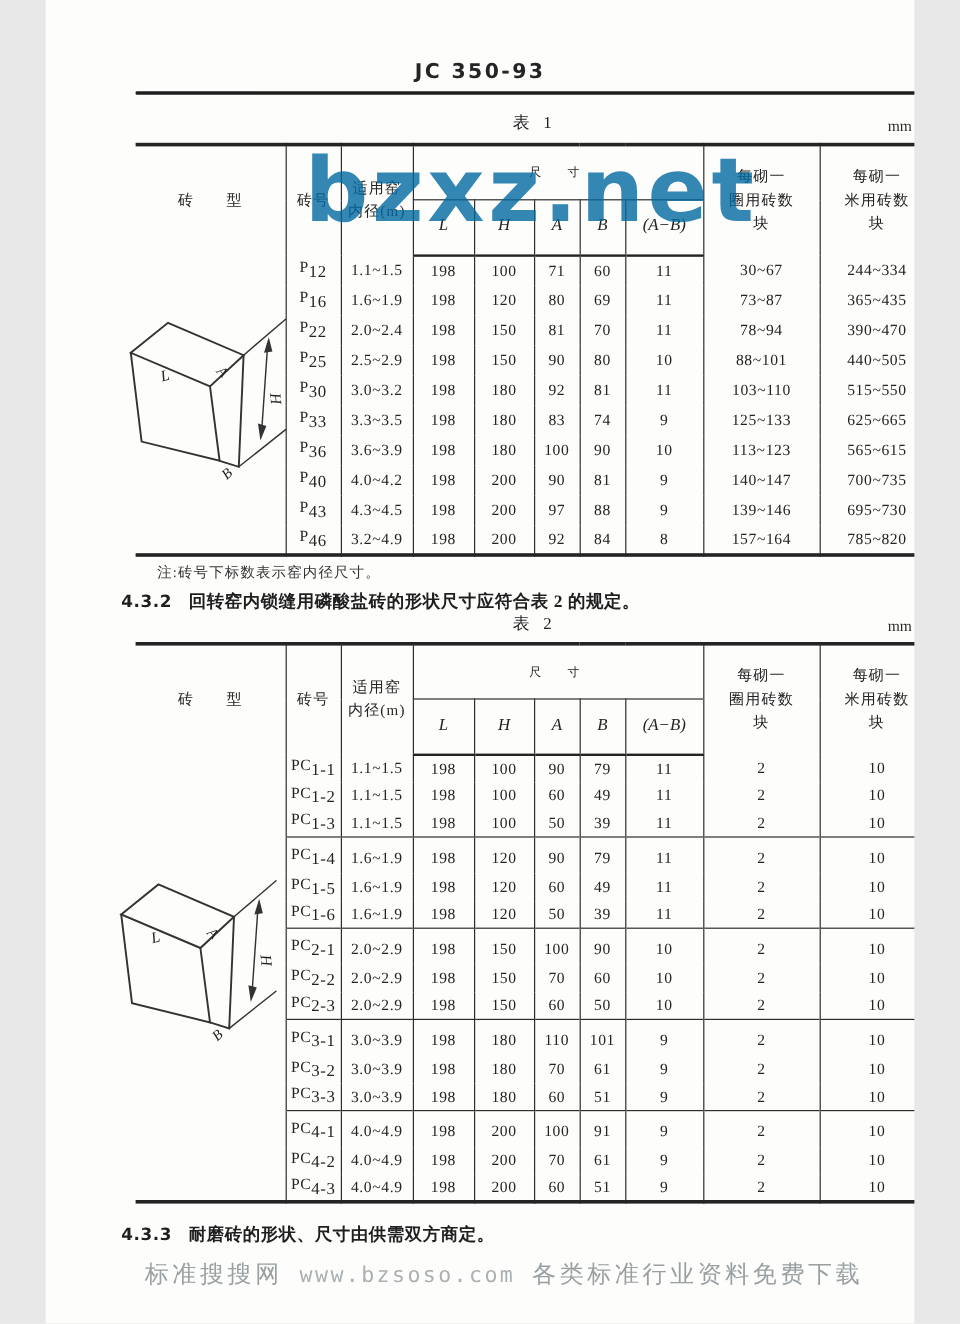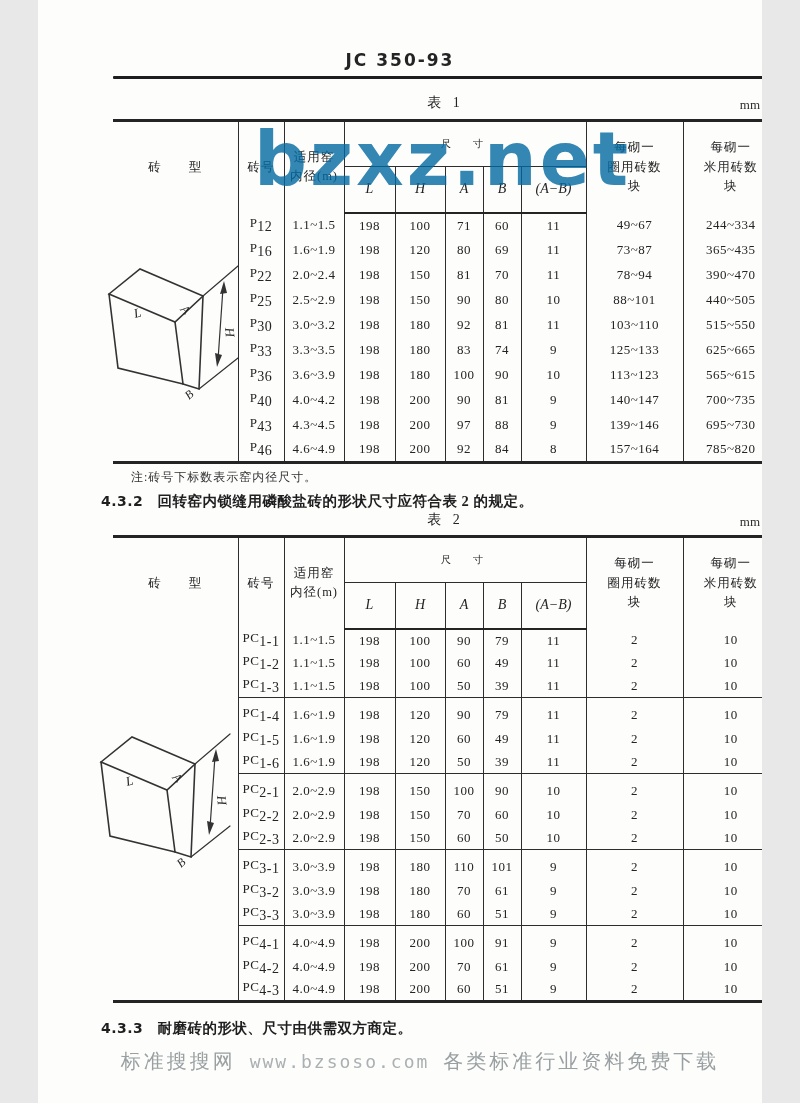--- a/index.html
+++ b/index.html
@@ -140,21 +140,21 @@
       <tbody id="t1-body">
           <tr>
             <td class="c0 diagram-cell" rowspan="10"></td>
             <td class="brick-no num-cell">P<sub>12</sub></td>
             <td class="num-cell">1.1~1.5</td>
             <td class="num-cell">198</td>
             <td class="num-cell">100</td>
             <td class="num-cell">71</td>
             <td class="num-cell">60</td>
             <td class="num-cell">11</td>
-            <td class="num-cell">49~67</td>
+            <td class="num-cell">30~67</td>
             <td class="num-cell">244~334</td>
           </tr>
           <tr>
             <td class="brick-no num-cell">P<sub>16</sub></td>
             <td class="num-cell">1.6~1.9</td>
             <td class="num-cell">198</td>
             <td class="num-cell">120</td>
             <td class="num-cell">80</td>
             <td class="num-cell">69</td>
             <td class="num-cell">11</td>
@@ -233,21 +233,21 @@
             <td class="num-cell">198</td>
             <td class="num-cell">200</td>
             <td class="num-cell">97</td>
             <td class="num-cell">88</td>
             <td class="num-cell">9</td>
             <td class="num-cell">139~146</td>
             <td class="num-cell">695~730</td>
           </tr>
           <tr>
             <td class="brick-no num-cell">P<sub>46</sub></td>
-            <td class="num-cell">4.6~4.9</td>
+            <td class="num-cell">3.2~4.9</td>
             <td class="num-cell">198</td>
             <td class="num-cell">200</td>
             <td class="num-cell">92</td>
             <td class="num-cell">84</td>
             <td class="num-cell">8</td>
             <td class="num-cell">157~164</td>
             <td class="num-cell">785~820</td>
           </tr>
         </tbody>
     </table>

